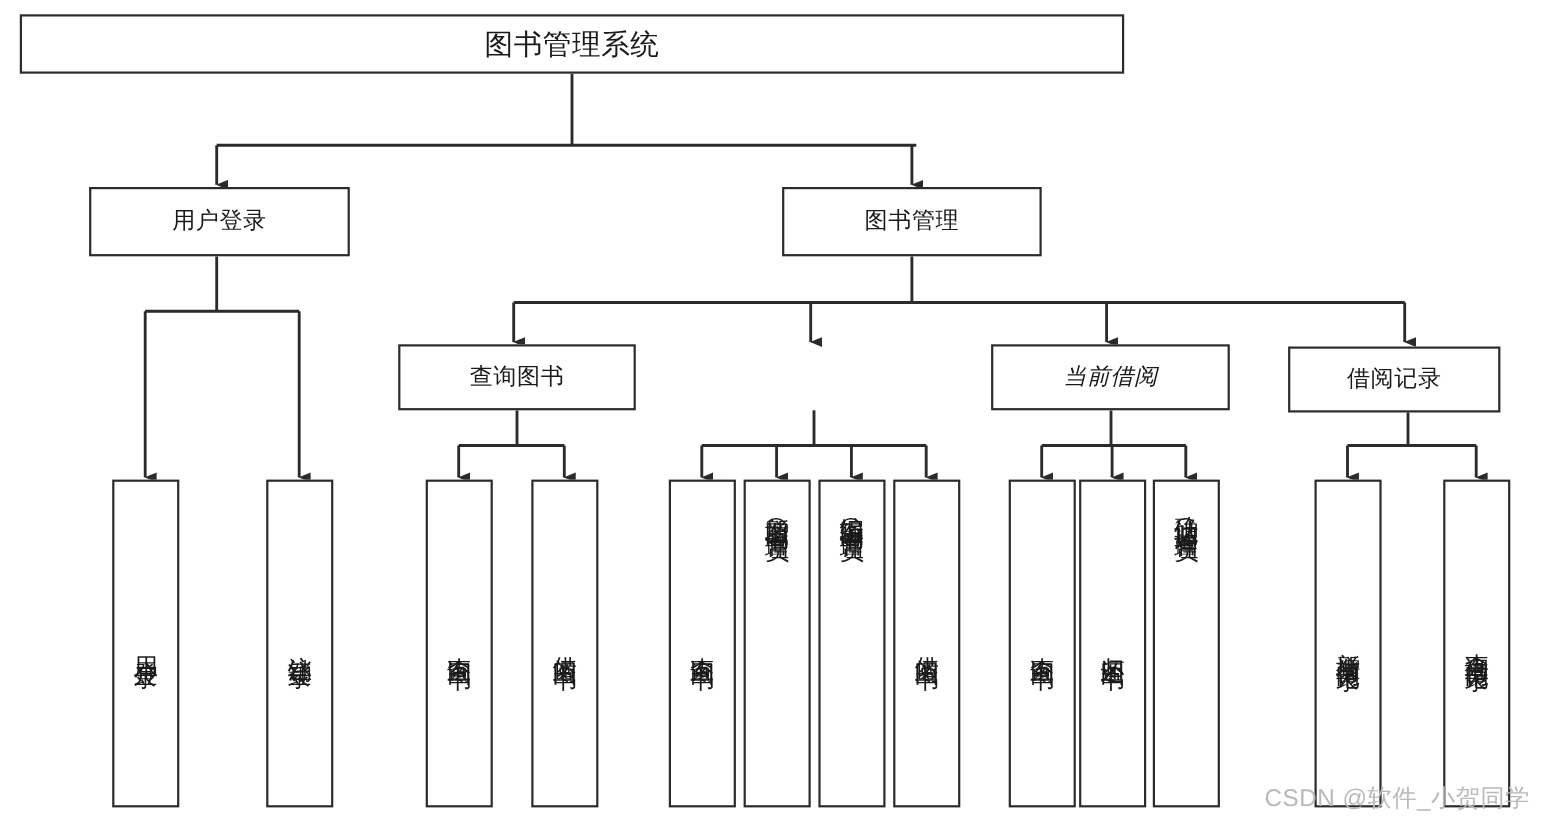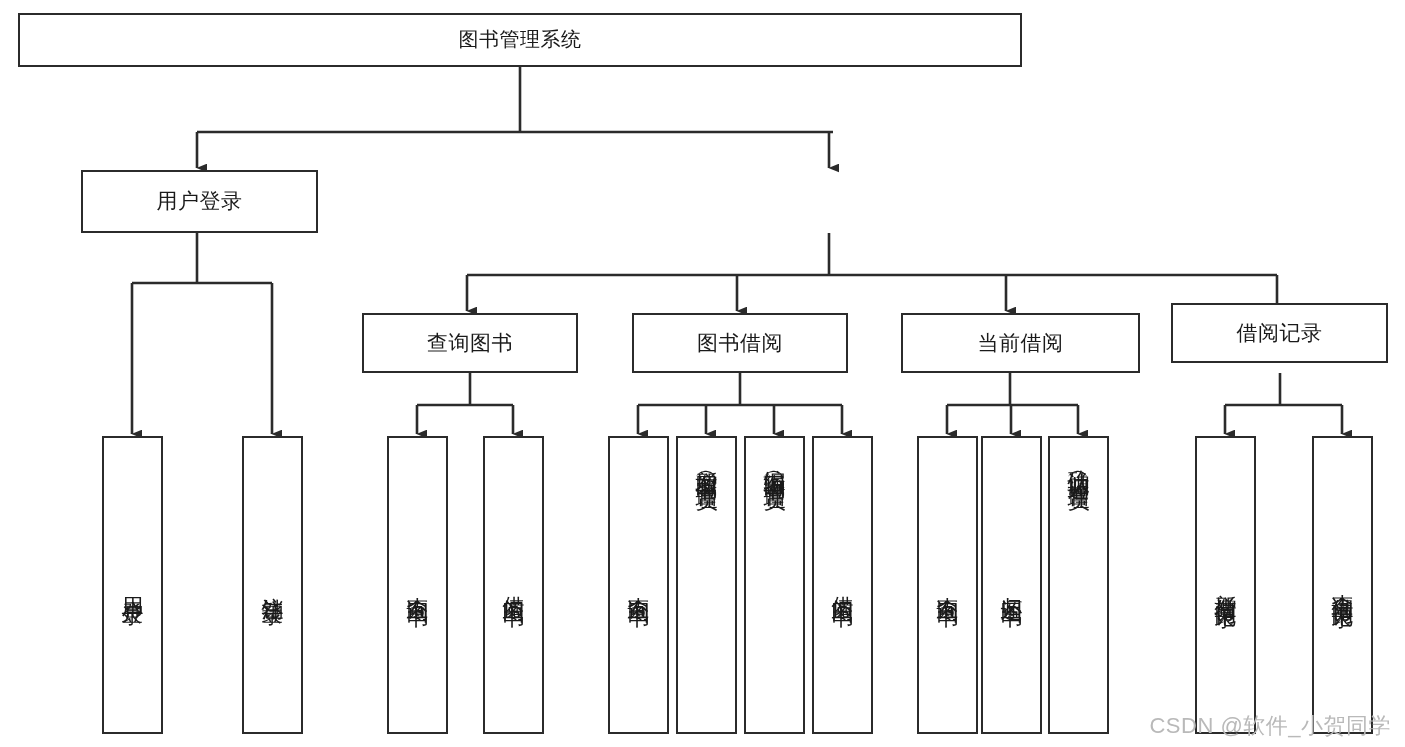--- a/index.html
+++ b/index.html
@@ -40,21 +40,21 @@
     text-align: center;
     line-height: 1.08;
   }
   
   .node.horiz .lbl {
     font-size: 21px;
     letter-spacing: 0.5px;
     writing-mode: horizontal-tb;
   }
   .node.root .lbl {
-    font-size: 20px;
+    font-size: 26px;
   }
   
   .node.vert {
     align-items: flex-start;
     justify-content: center;
     padding-top: 14px;
   }
   .node.vert .lbl {
     writing-mode: vertical-rl;
     text-orientation: upright;
@@ -134,34 +134,34 @@
   </svg>
 
   <div class="node root horiz" style="left:18px; top:13px; width:1004px; height:54px;">
     <span class="lbl">图书管理系统</span>
   </div>
 
   <div class="node horiz" style="left:81px; top:170px; width:237px; height:63px;">
     <span class="lbl">用户登录</span>
   </div>
 
+  <div class="node horiz" style="left:711px; top:170px; width:236px; height:63px;">
+    <span class="lbl">图书管理</span>
+  </div>
 
   <div class="node horiz" style="left:362px; top:313px; width:216px; height:60px;">
     <span class="lbl">查询图书</span>
   </div>
 
-  <div class="node horiz" style="left:632px; top:313px; width:216px; height:60px;">
-    <span class="lbl">图书借阅</span>
-  </div>
-
-  <div class="node horiz" style="left:901px; top:313px; width:239px; height:60px;">
+
+  <div class="node horiz" style="left:901px; top:313px; width:217px; height:60px;font-style:italic;">
     <span class="lbl">当前借阅</span>
   </div>
 
-  <div class="node horiz" style="left:1171px; top:303px; width:217px; height:60px;">
+  <div class="node horiz" style="left:1171px; top:315px; width:193px; height:60px;">
     <span class="lbl">借阅记录</span>
   </div>
 
   <div class="node vert mid" style="left:102px; top:436px; width:61px; height:298px;">
     <span class="lbl">用户登录</span>
   </div>
 
   <div class="node vert mid" style="left:242px; top:436px; width:61px; height:298px;">
     <span class="lbl">注销登录</span>
   </div>

